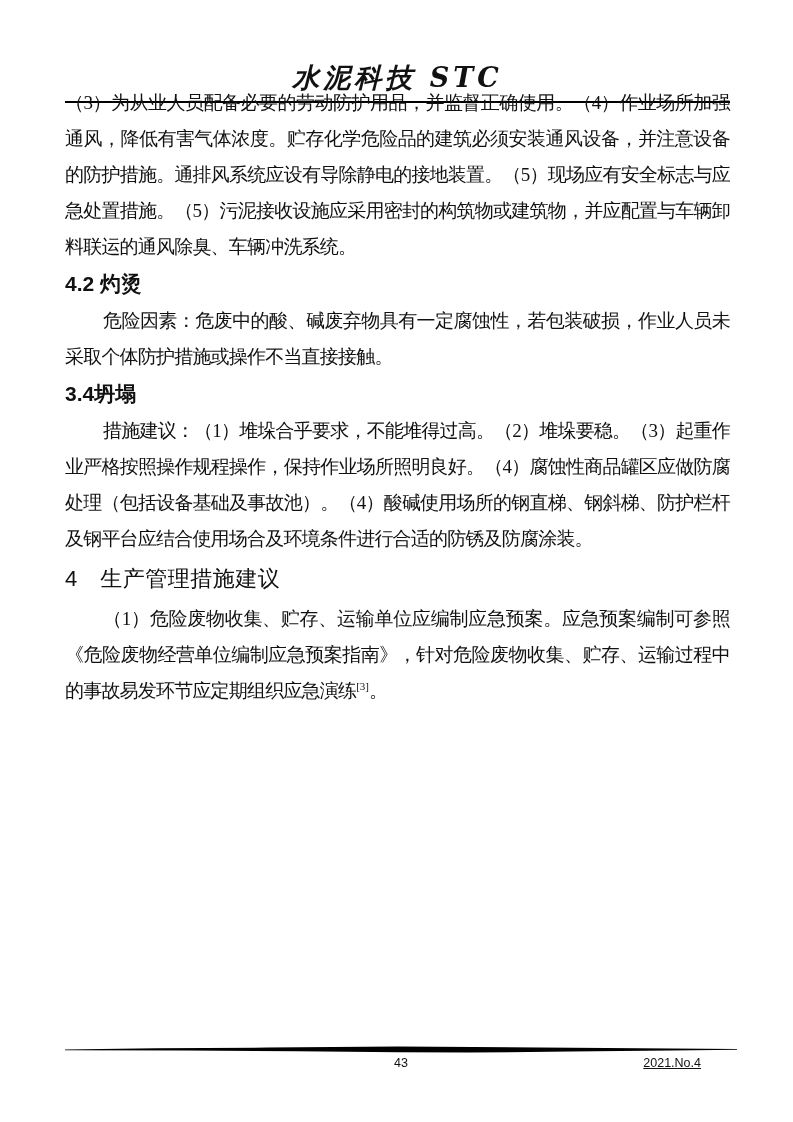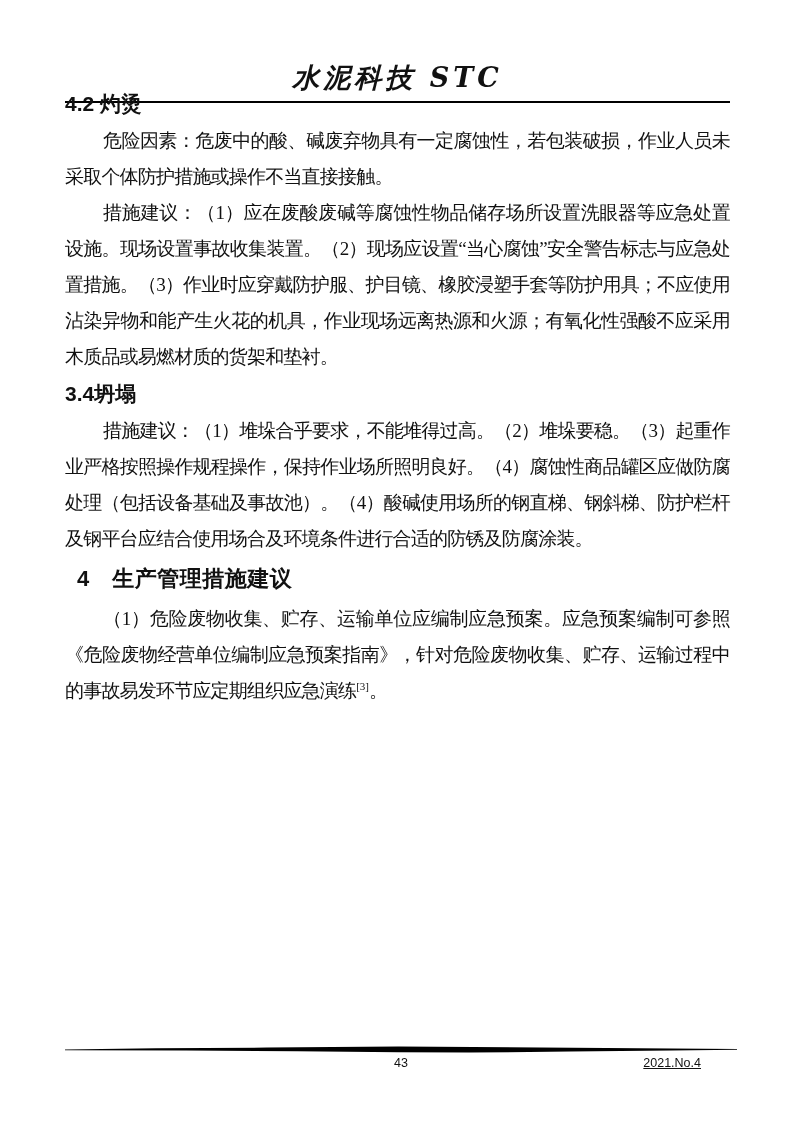--- a/index.html
+++ b/index.html
@@ -61,23 +61,23 @@
   .sec-heading {
     margin: 2px 0 2px 0;
     font-family: "Liberation Sans", "DejaVu Sans", sans-serif;
     font-weight: bold;
     font-size: 21px;
     line-height: 34px;
     letter-spacing: 0;
     text-align: left;
   }
   .chapter-heading {
-    margin: 4px 0 4px 12px;
+    margin: 4px 0 4px 0;
     font-family: "Liberation Sans", "DejaVu Sans", sans-serif;
-    font-weight: bold;
+    font-weight: normal;
     font-size: 22px;
     line-height: 36px;
     letter-spacing: 0.5px;
     text-align: left;
   }
   sup.ref {
     font-size: 11px;
     letter-spacing: 0;
     line-height: 0;
     vertical-align: super;
@@ -119,26 +119,26 @@
 
 <div class="page">
 
   <div class="header">
     <div class="journal-title">水泥科技 STC</div>
     <div class="header-rule"></div>
   </div>
 
   <div class="body">
 
+    <p class="para no-indent">（3）为从业人员配备必要的劳动防护用品，并监督正确使用。（4）作业场所加强通风，降低有害气体浓度。贮存化学危险品的建筑必须安装通风设备，并注意设备的防护措施。通排风系统应设有导除静电的接地装置。（5）现场应有安全标志与应急处置措施。（5）污泥接收设施应采用密封的构筑物或建筑物，并应配置与车辆卸料联运的通风除臭、车辆冲洗系统。</p>
 
     <h3 class="sec-heading">4.2 灼烫</h3>
 
     <p class="para">危险因素：危废中的酸、碱废弃物具有一定腐蚀性，若包装破损，作业人员未采取个体防护措施或操作不当直接接触。</p>
 
-    <p class="para">措施建议：（1）应在废酸废碱等腐蚀性物品储存场所设置洗眼器等应急处置设施。现场设置事故收集装置。（2）现场应设置“当心腐蚀”安全警告标志与应急处置措施。（3）作业时应穿戴防护服、护目镜、橡胶浸塑手套等防护用具；不应使用沾染异物和能产生火花的机具，作业现场远离热源和火源；有氧化性强酸不应采用木质品或易燃材质的货架和垫衬。</p>
 
     <h3 class="sec-heading">3.4坍塌</h3>
 
 
     <p class="para">措施建议：（1）堆垛合乎要求，不能堆得过高。（2）堆垛要稳。（3）起重作业严格按照操作规程操作，保持作业场所照明良好。（4）腐蚀性商品罐区应做防腐处理（包括设备基础及事故池）。（4）酸碱使用场所的钢直梯、钢斜梯、防护栏杆及钢平台应结合使用场合及环境条件进行合适的防锈及防腐涂装。</p>
 
     <h2 class="chapter-heading">4　生产管理措施建议</h2>
 
     <p class="para"><span>（1）危险废物收集、贮存、运输单位应编制应急预案。应急预案编制可参照《危险废物经营单位编制应急预案指南》，针对危险废物收集、贮存、运输过程中的事故易发环节应定期组织应急演练</span><sup class="ref">[3]</sup><span>。</span></p>
 

